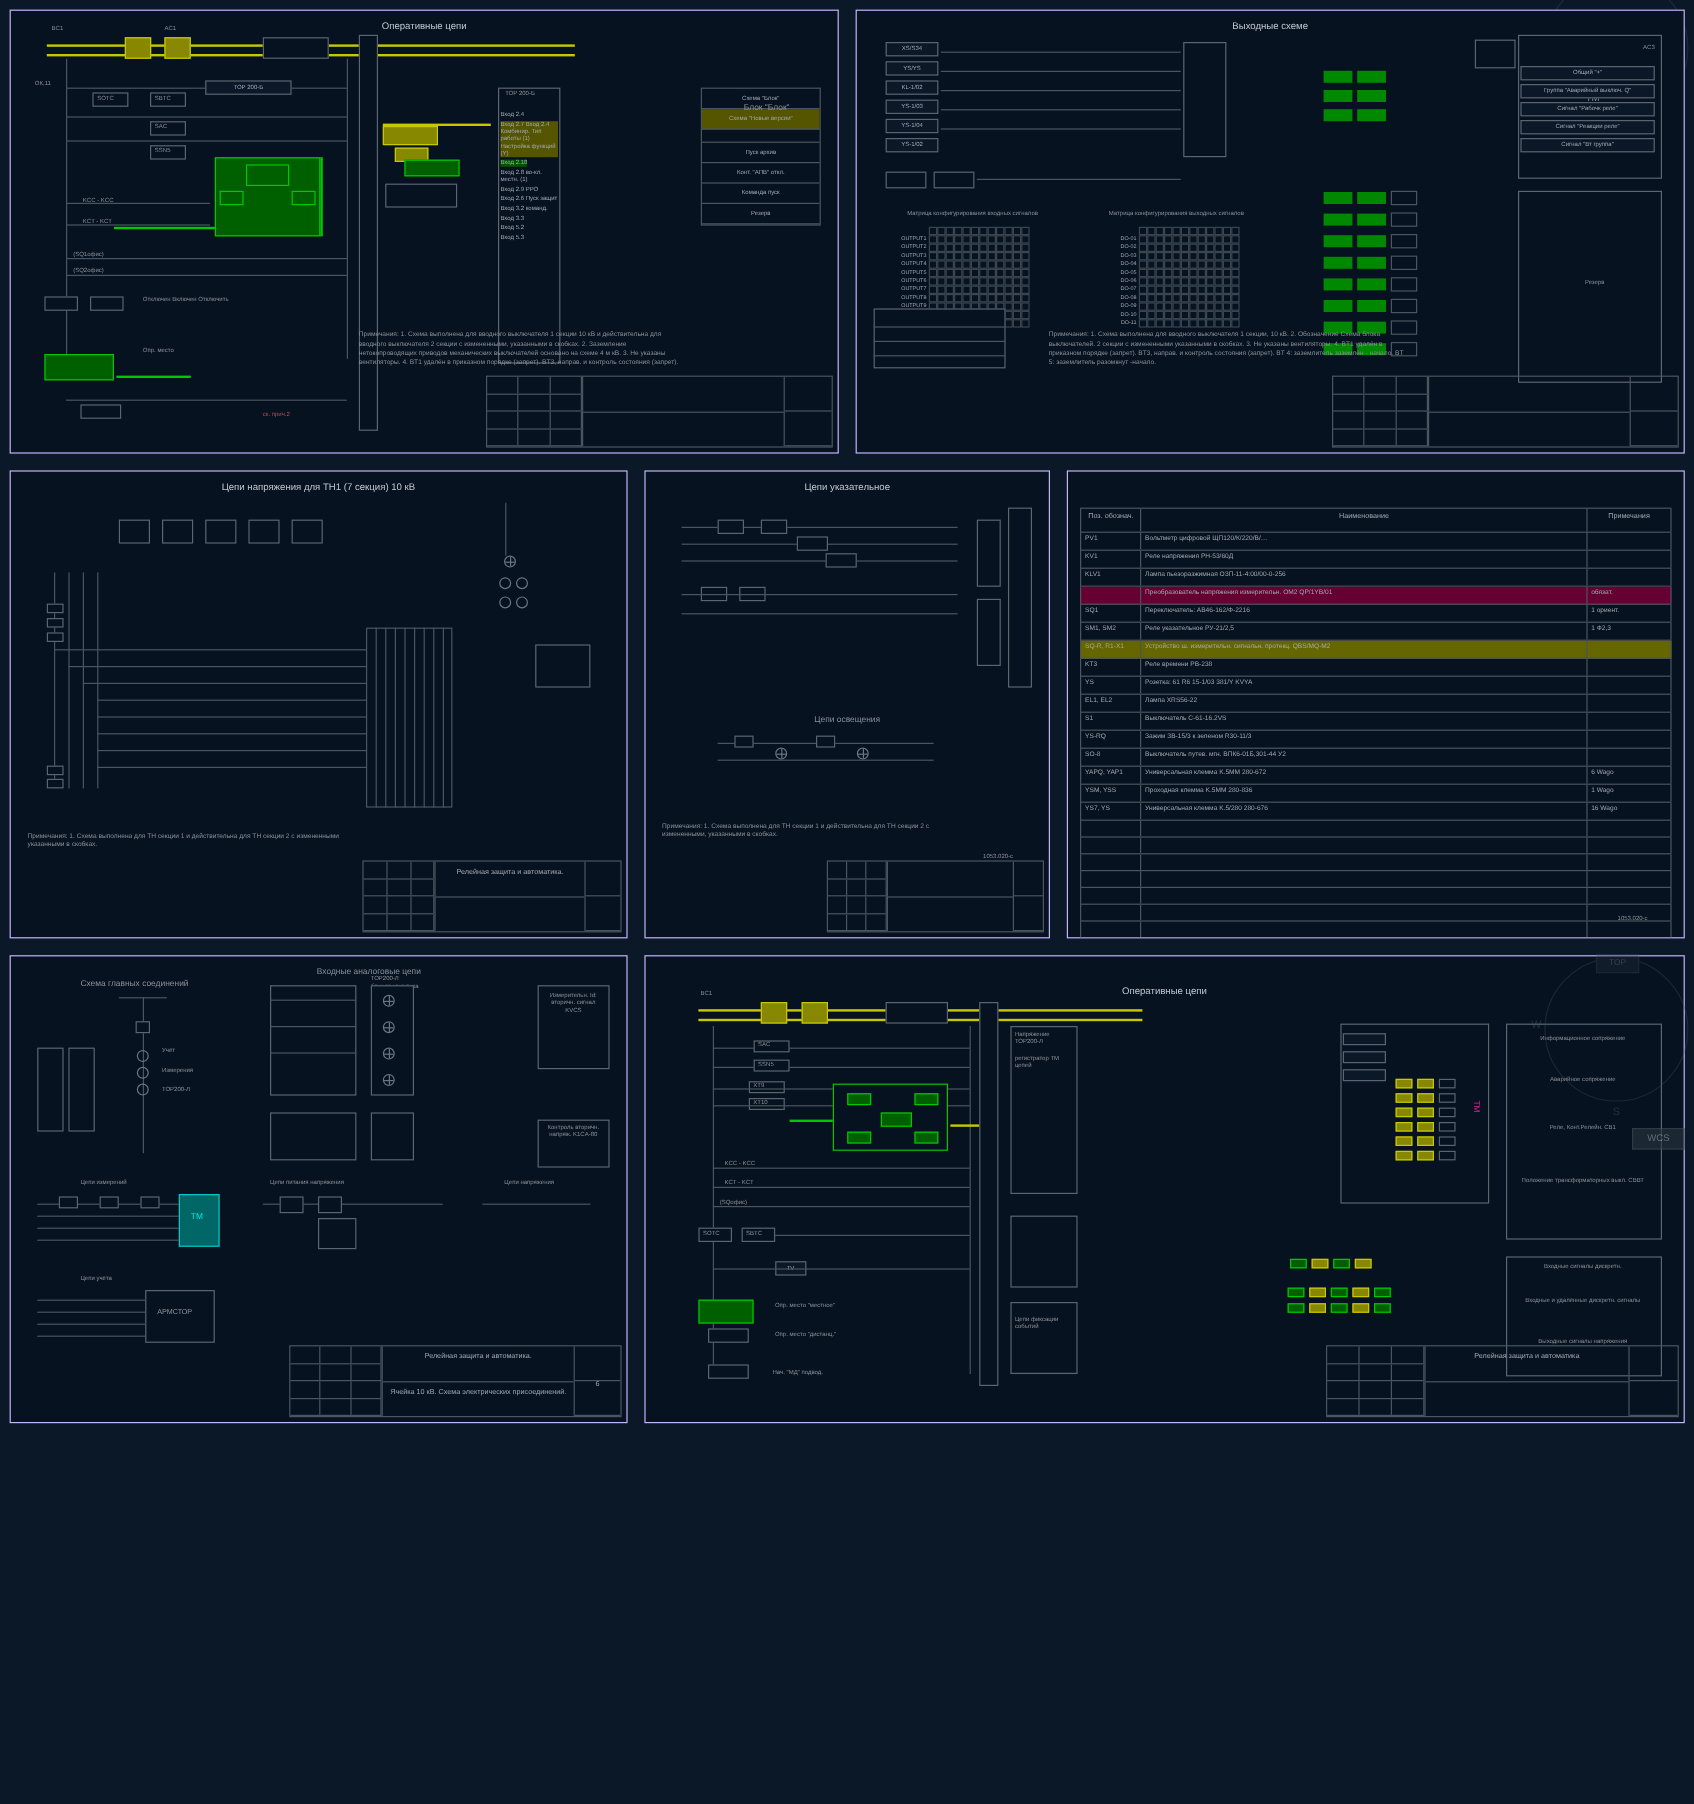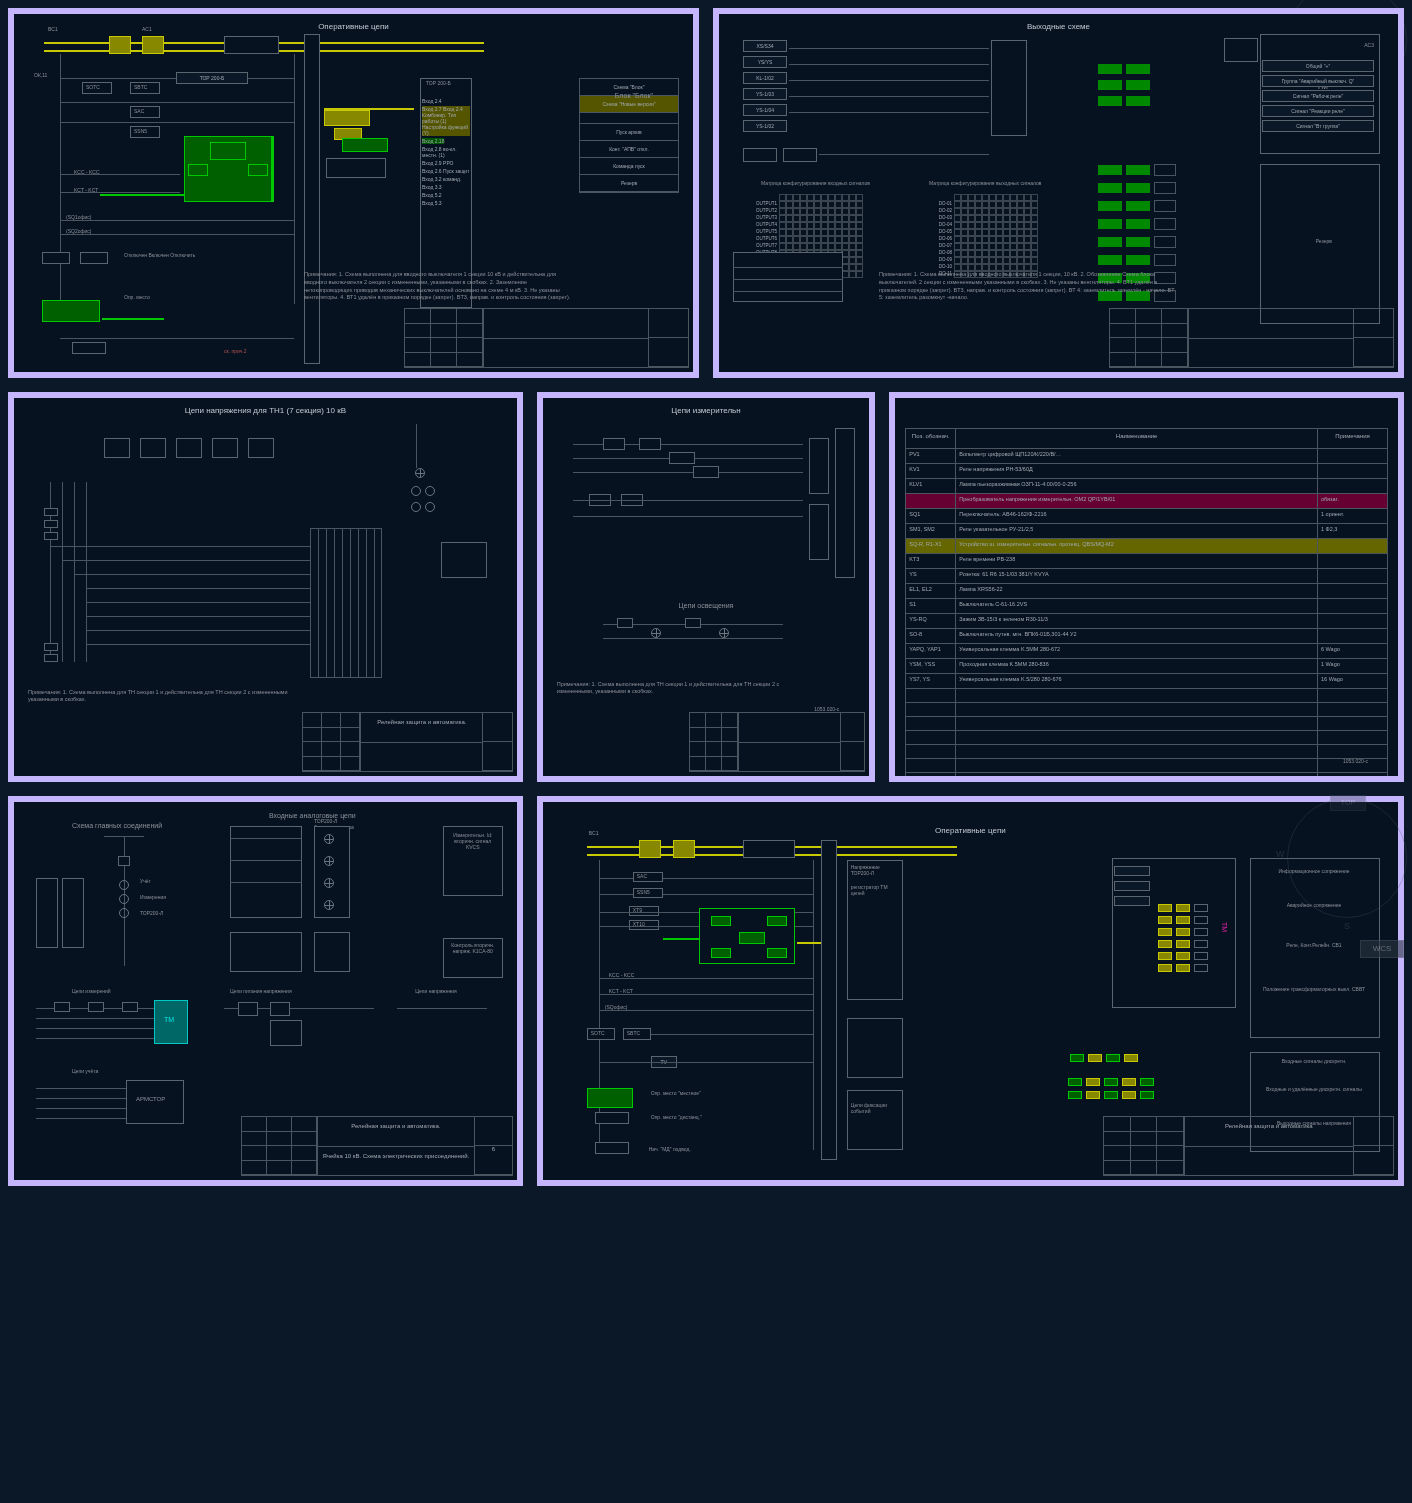--- a/index.html
+++ b/index.html
@@ -48,21 +48,21 @@
     opacity: 0.6;
   }
   .sheets {
     display: grid;
     grid-template-columns: repeat(8, 1fr);
     grid-template-rows: repeat(3, auto);
     gap: 14px;
   }
   .sheet {
     background: #071220;
-    border: 6px solid #c4b5fd;
+    border: 1px solid #c4b5fd;
     position: relative;
     overflow: hidden;
   }
   .s1 { grid-column: 1 / 5; height: 370px; }
   .s2 { grid-column: 5 / 9; height: 370px; }
   .s3 { grid-column: 1 / 4; height: 390px; }
   .s4 { grid-column: 4 / 6; height: 390px; }
   .s5 { grid-column: 6 / 9; height: 390px; }
   .s6 { grid-column: 1 / 4; height: 390px; }
   .s7 { grid-column: 4 / 9; height: 390px; }
@@ -931,21 +931,21 @@
           <div class="t2"></div>
         </div>
     <div class="right">
           <div></div>
           <div></div>
         </div>
   </div>
 </div>
 
 <div class="sheet s4">
-  <div class="sheet-title">Цепи измерительн</div>
+  <div class="sheet-title">Цепи указательное</div>
 
   <div class="hline" style="top:46px; left:30px; width:230px;"></div>
   <div class="hline" style="top:60px; left:30px; width:230px;"></div>
   <div class="hline" style="top:74px; left:30px; width:230px;"></div>
   <div class="box" style="top:40px; left:60px; width:22px; height:12px;"></div>
   <div class="box" style="top:40px; left:96px; width:22px; height:12px;"></div>
   <div class="box" style="top:54px; left:126px; width:26px; height:12px;"></div>
   <div class="box" style="top:68px; left:150px; width:26px; height:12px;"></div>
   <div class="box" style="top:96px; left:46px; width:22px; height:12px;"></div>
   <div class="box" style="top:96px; left:78px; width:22px; height:12px;"></div>

